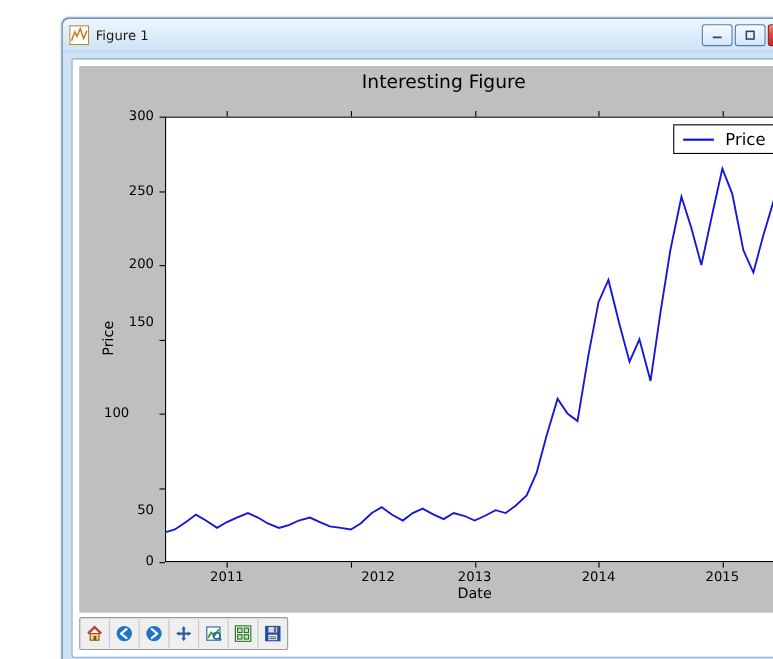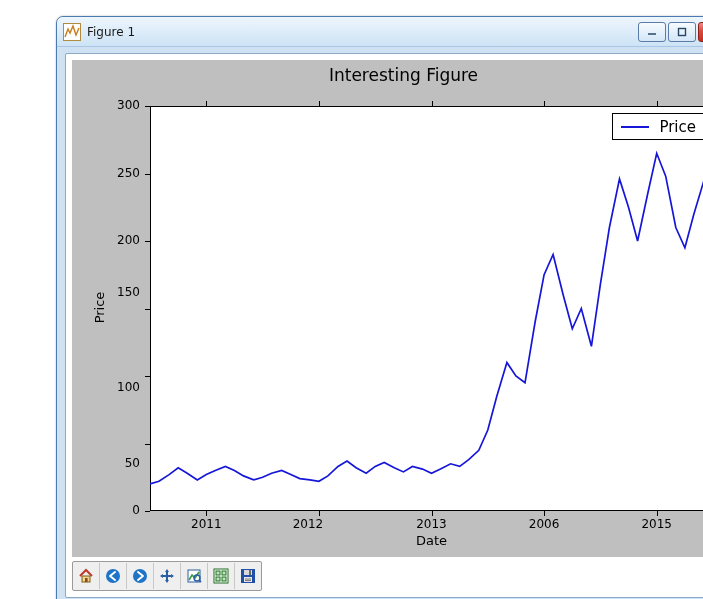--- a/index.html
+++ b/index.html
@@ -115,45 +115,45 @@
             <div class="t1">Interesting Figure</div>
           </div>
           <div class="tick" style="left: 73px; top: 451px; width: 5px; height: 1px;"></div>
           <div class="tick" style="left: 641px; top: 451px; width: 5px; height: 1px;"></div>
           <div class="tick-label y" style="left: 0px; width: 68px; top: 443px;">0</div>
           <div class="tick" style="left: 73px; top: 383.5px; width: 5px; height: 1px;"></div>
           <div class="tick" style="left: 641px; top: 383.5px; width: 5px; height: 1px;"></div>
           <div class="tick-label y" style="left: 0px; width: 68px; top: 396px;">50</div>
           <div class="tick" style="left: 73px; top: 316px; width: 5px; height: 1px;"></div>
           <div class="tick" style="left: 641px; top: 316px; width: 5px; height: 1px;"></div>
-          <div class="tick-label y" style="left: 0px; width: 68px; top: 320px;">100</div>
+          <div class="tick-label y" style="left: 0px; width: 68px; top: 308px; text-align: center;">100</div>
           <div class="tick" style="left: 73px; top: 248.5px; width: 5px; height: 1px;"></div>
           <div class="tick" style="left: 641px; top: 248.5px; width: 5px; height: 1px;"></div>
           <div class="tick-label y" style="left: 0px; width: 68px; top: 225px;">150</div>
           <div class="tick" style="left: 73px; top: 181px; width: 5px; height: 1px;"></div>
           <div class="tick" style="left: 641px; top: 181px; width: 5px; height: 1px;"></div>
           <div class="tick-label y" style="left: 0px; width: 68px; top: 173px;">200</div>
           <div class="tick" style="left: 73px; top: 113.5px; width: 5px; height: 1px;"></div>
           <div class="tick" style="left: 641px; top: 113.5px; width: 5px; height: 1px;"></div>
           <div class="tick-label y" style="left: 0px; width: 68px; top: 105.5px;">250</div>
           <div class="tick" style="left: 73px; top: 46px; width: 5px; height: 1px;"></div>
           <div class="tick" style="left: 641px; top: 46px; width: 5px; height: 1px;"></div>
           <div class="tick-label y" style="left: 0px; width: 68px; top: 38px;">300</div>
           <div class="tick" style="left: 134.3px; top: 451px; width: 1px; height: 5px;"></div>
           <div class="tick" style="left: 134.3px; top: 41px; width: 1px; height: 5px;"></div>
           <div class="tick-label" style="left: 109.3px; width: 50px; top: 457px;">2011</div>
           <div class="tick" style="left: 246.9px; top: 451px; width: 1px; height: 5px;"></div>
           <div class="tick" style="left: 246.9px; top: 41px; width: 1px; height: 5px;"></div>
-          <div class="tick-label" style="left: 211px; width: 50px; top: 457px;">2012</div>
+          <div class="tick-label" style="left: 237px; width: 50px; top: 457px; text-align: right;">2012</div>
           <div class="tick" style="left: 359.5px; top: 451px; width: 1px; height: 5px;"></div>
           <div class="tick" style="left: 359.5px; top: 41px; width: 1px; height: 5px;"></div>
           <div class="tick-label" style="left: 334.5px; width: 50px; top: 457px;">2013</div>
           <div class="tick" style="left: 472.1px; top: 451px; width: 1px; height: 5px;"></div>
           <div class="tick" style="left: 472.1px; top: 41px; width: 1px; height: 5px;"></div>
-          <div class="tick-label" style="left: 447.1px; width: 50px; top: 457px;">2006</div>
+          <div class="tick-label" style="left: 447.1px; width: 50px; top: 457px;">2014</div>
           <div class="tick" style="left: 584.7px; top: 451px; width: 1px; height: 5px;"></div>
           <div class="tick" style="left: 584.7px; top: 41px; width: 1px; height: 5px;"></div>
           <div class="tick-label" style="left: 559.7px; width: 50px; top: 457px;">2015</div>
           <div class="axis-label-x" style="top: 473px; left: 78px; width: 563px;">Date</div>
           <div class="axis-label-y" style="left: 0px; top: 239.5px; width: 54px; text-align: center;">Price</div>
           <svg width="663" height="497" style="position: absolute; left: 0px; top: 0px; pointer-events: none;">
             <defs>
               <clipPath id="clipAx">
                 <rect x="78" y="46" width="563" height="405"></rect>
               </clipPath>

